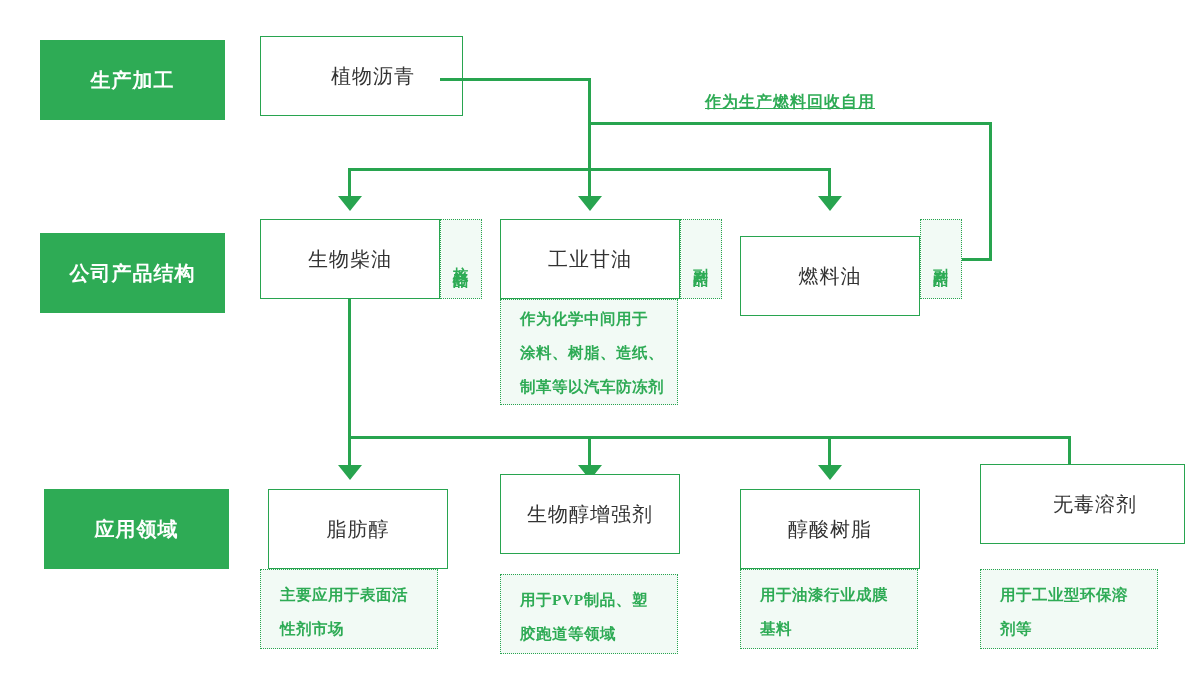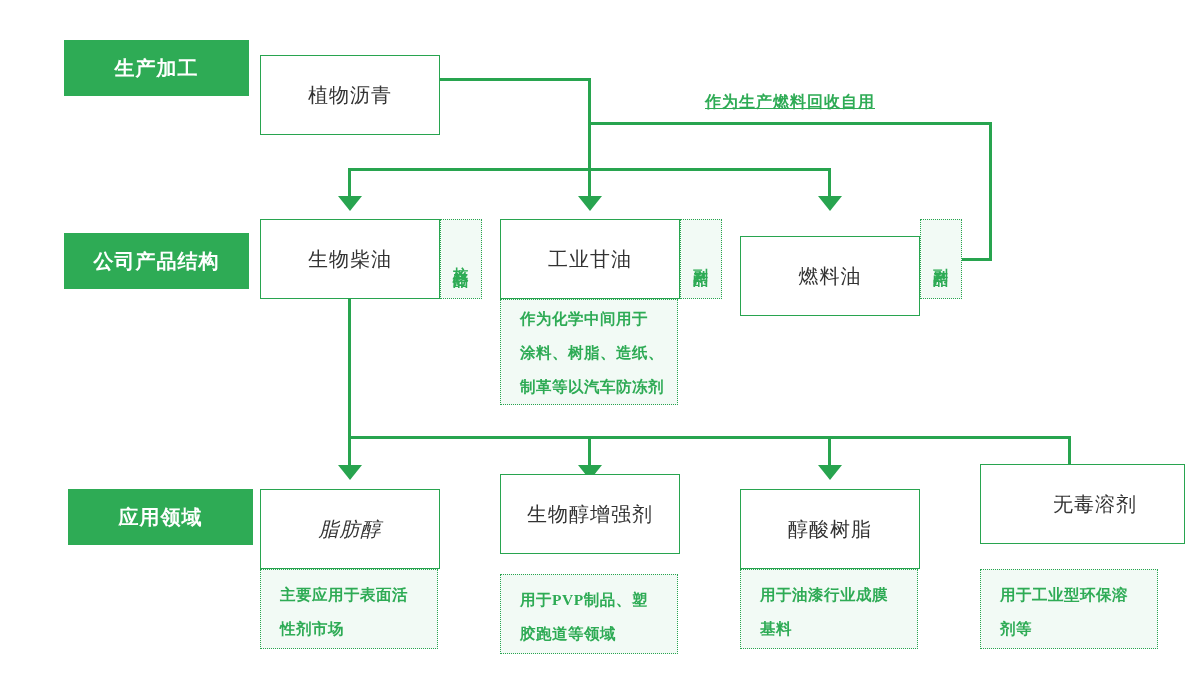--- a/index.html
+++ b/index.html
@@ -7,23 +7,23 @@
     --green-line:#28a44f;
     --light-bg:#f2faf5;
     --dark:#333333;
   }
   html,body{margin:0;padding:0;background:#ffffff;}
   body{font-family:"Liberation Sans","DejaVu Sans",sans-serif;}
   .canvas{
     position:relative;width:1200px;height:690px;background:#ffffff;overflow:hidden;
   }
   .stage-label{
-    position:absolute;width:185px;height:56px;background:var(--green);
+    position:absolute;width:185px;height:80px;background:var(--green);
     color:#ffffff;font-size:20px;font-weight:bold;
-    display:flex;align-items:center;justify-content:center;letter-spacing:1px;margin-left:24px;
+    display:flex;align-items:center;justify-content:center;letter-spacing:1px;
   }
   .node{
     position:absolute;width:178px;height:78px;background:#ffffff;
     border:1px solid var(--green-line);color:var(--dark);font-size:20px;
     display:flex;align-items:center;justify-content:center;letter-spacing:1px;
   }
   .tag{
     position:absolute;width:40px;height:78px;background:var(--light-bg);
     border:1px dotted var(--green-line);color:var(--green);font-size:15px;font-weight:600;
     display:flex;align-items:center;justify-content:center;
@@ -49,21 +49,21 @@
 </style>
 </head>
 <body>
 
 <div class="canvas">
 
   <div class="stage-label" style="left:40px;top:40px;">生产加工</div>
   <div class="stage-label" style="left:40px;top:233px;">公司产品结构</div>
   <div class="stage-label" style="left:44px;top:489px;">应用领域</div>
 
-  <div class="node" style="left:260px;top:55px;">植物沥青</div>
+  <div class="node" style="left:260px;top:36px;padding-left:23px;">植物沥青</div>
 
   <div class="hline" style="left:440px;top:78px;width:151px;"></div>
   <div class="vline" style="left:588px;top:78px;height:93px;"></div>
 
   <div class="hline" style="left:588px;top:122px;width:404px;"></div>
   <div class="vline" style="left:989px;top:122px;height:139px;"></div>
   <div class="hline" style="left:959px;top:258px;width:33px;"></div>
   <div class="annotation" style="left:640px;top:92px;width:300px;">作为生产燃料回收自用</div>
 
   <div class="hline" style="left:348px;top:168px;width:483px;"></div>
@@ -92,21 +92,21 @@
   <div class="hline" style="left:348px;top:436px;width:723px;"></div>
   <div class="vline" style="left:348px;top:436px;height:30px;"></div>
   <div class="vline" style="left:588px;top:436px;height:30px;"></div>
   <div class="vline" style="left:828px;top:436px;height:30px;"></div>
   <div class="vline" style="left:1068px;top:436px;height:30px;"></div>
   <div class="arrow-down" style="left:338px;top:465px;"></div>
   <div class="arrow-down" style="left:578px;top:465px;"></div>
   <div class="arrow-down" style="left:818px;top:465px;"></div>
   <div class="arrow-down" style="left:1058px;top:465px;"></div>
 
-  <div class="node" style="left:260px;top:489px;font-style:italic;">脂肪醇</div>
+  <div class="node" style="left:268px;top:489px;">脂肪醇</div>
   <div class="node" style="left:500px;top:474px;">生物醇增强剂</div>
   <div class="node" style="left:740px;top:489px;">醇酸树脂</div>
   <div class="node" style="left:980px;top:464px;padding-left:25px;">无毒溶剂</div>
 
   <div class="note" style="left:260px;top:569px;height:80px;">主要应用于表面活
 性剂市场</div>
   <div class="note" style="left:500px;top:574px;height:80px;font-family:Liberation Serif, serif;">用于PVP制品、塑
 胶跑道等领域</div>
   <div class="note" style="left:740px;top:569px;height:80px;">用于油漆行业成膜
 基料</div>

